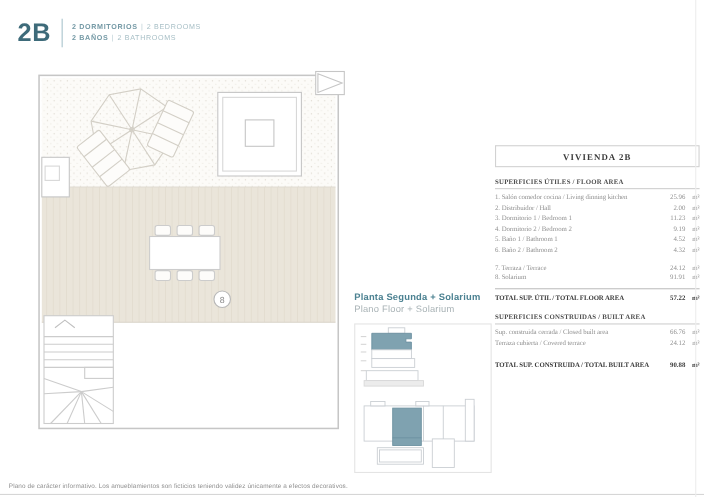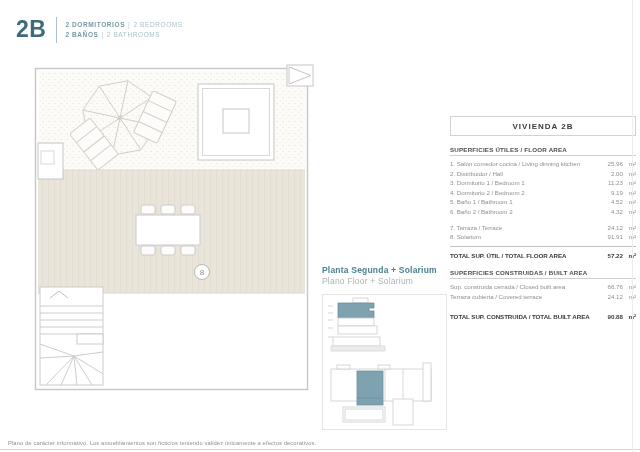--- a/index.html
+++ b/index.html
@@ -21,21 +21,21 @@
   .room-badge {
     position:absolute; left:194px; top:264px; width:14px; height:14px;
     border:1px solid #b8b8b8; border-radius:50%; background:#fff;
     font-size:8px; color:#8c8c8c; display:flex; align-items:center; justify-content:center;
   }
   
   .inset-title { position:absolute; left:322px; top:265px; font-size:8.5px; font-weight:bold; color:#4b8191; letter-spacing:0.2px; }
   .inset-subtitle { position:absolute; left:322px; top:276px; font-size:8.5px; color:#a9b3b6; letter-spacing:0.2px; }
   .inset-box { position:absolute; left:322px; top:294px; width:123px; height:134px; border:1px solid #e4e4e4; background:#fff; }
   
-  .area-table { position:absolute; left:450px; top:116px; width:186px; }
+  .area-table { position:absolute; left:450px; top:132px; width:186px;font-family:Liberation Serif, serif; }
   .vivienda-box {
     border:1px solid #d2d2d2; padding:5px 0 4px; text-align:center;
     font-size:8px; font-weight:bold; letter-spacing:1px; color:#3b3b3b; margin-bottom:10px;
   }
   .sec-header {
     font-size:6.2px; font-weight:bold; color:#4e4e4e; letter-spacing:0.2px;
     padding-bottom:2px; border-bottom:1px solid #cfcfcf; margin-bottom:3px; white-space:nowrap;
   }
   .t-row { display:flex; font-size:6.2px; color:#909090; line-height:9.6px; }
   .t-label { flex:1; white-space:nowrap; letter-spacing:-0.05px; }

